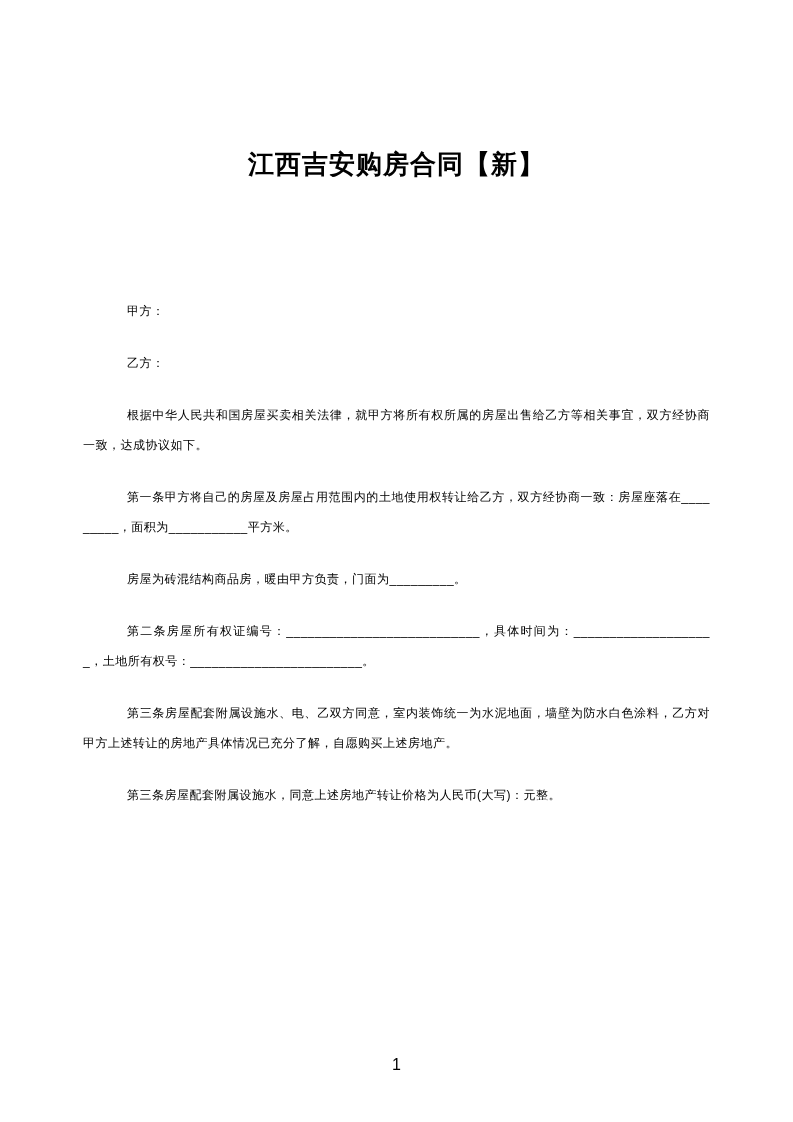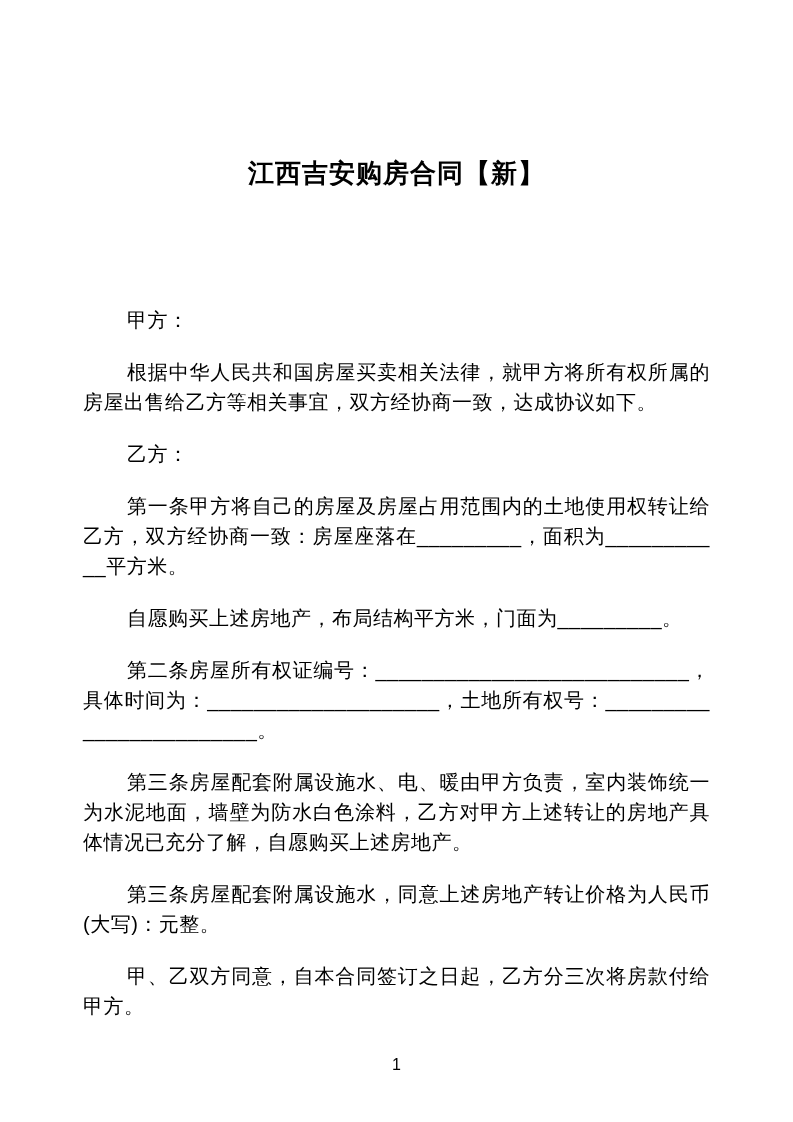--- a/index.html
+++ b/index.html
@@ -11,33 +11,33 @@
     position: relative;
     width: 793px;
     height: 1122px;
     background: #ffffff;
     font-family: "Liberation Sans", sans-serif;
     color: #000000;
     overflow: hidden;
     margin: 0 auto;
   }
   .content {
-    padding: 17px 83px;
+    padding: 8px 83px;
   }
   .doc-title {
     margin: 0;
     padding-top: 138px;
     font-size: 26px;
     line-height: 36px;
     font-weight: bold;
     text-align: center;
     letter-spacing: 1px;
   }
   p.body-para {
-    font-size: 20px;
+    font-size: 12px;
     line-height: 30px;
     margin: 22px 0 0 0;
     text-indent: 44px;
     text-align: justify;
     word-break: break-all;
     letter-spacing: 0.5px;
   }
   p.body-para.first {
     margin-top: 114px;
   }
@@ -53,32 +53,31 @@
 </style>
 </head>
 <body>
 
 <div class="page">
   <div class="content">
     <h1 class="doc-title">江西吉安购房合同【新】</h1>
 
     <p class="body-para first">甲方：</p>
 
+    <p class="body-para">乙方：</p>
+
     <p class="body-para">根据中华人民共和国房屋买卖相关法律，就甲方将所有权所属的房屋出售给乙方等相关事宜，双方经协商一致，达成协议如下。</p>
-
-    <p class="body-para">乙方：</p>
 
     <p class="body-para">第一条甲方将自己的房屋及房屋占用范围内的土地使用权转让给乙方，双方经协商一致：房屋座落在_________，面积为___________平方米。</p>
 
-    <p class="body-para">自愿购买上述房地产，布局结构平方米，门面为_________。</p>
+    <p class="body-para">房屋为砖混结构商品房，暖由甲方负责，门面为_________。</p>
 
     <p class="body-para">第二条房屋所有权证编号：___________________________，具体时间为：____________________，土地所有权号：________________________。</p>
 
-    <p class="body-para">第三条房屋配套附属设施水、电、暖由甲方负责，室内装饰统一为水泥地面，墙壁为防水白色涂料，乙方对甲方上述转让的房地产具体情况已充分了解，自愿购买上述房地产。</p>
+    <p class="body-para">第三条房屋配套附属设施水、电、乙双方同意，室内装饰统一为水泥地面，墙壁为防水白色涂料，乙方对甲方上述转让的房地产具体情况已充分了解，自愿购买上述房地产。</p>
 
     <p class="body-para">第三条房屋配套附属设施水，同意上述房地产转让价格为人民币(大写)：元整。</p>
 
-    <p class="body-para">甲、乙双方同意，自本合同签订之日起，乙方分三次将房款付给甲方。</p>
 
   </div>
 
   <div class="page-footer">1</div>
 </div>
 
 </body></html>

